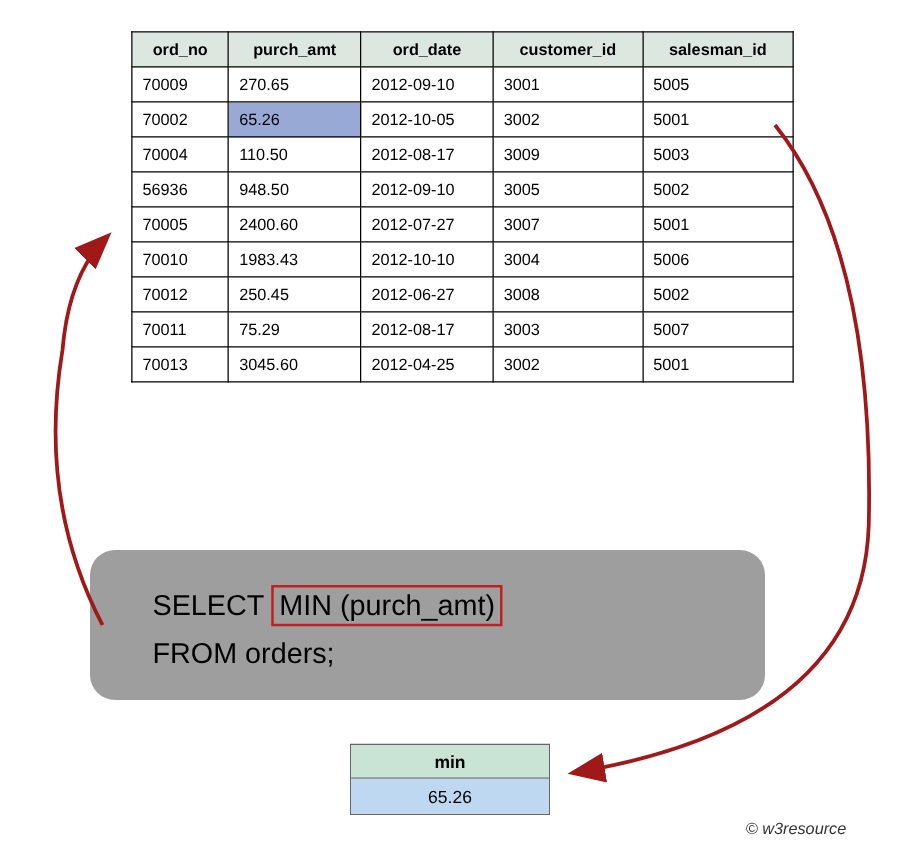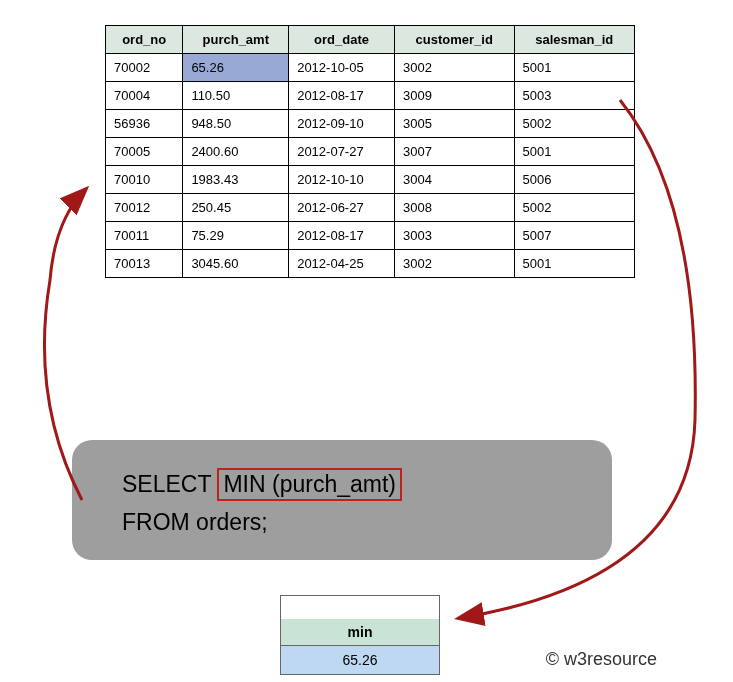--- a/index.html
+++ b/index.html
@@ -61,34 +61,34 @@
     width: 160px;
     border: 1px solid #666;
   }
   .result-header {
     background: #c9e4d4;
     text-align: center;
     font-weight: bold;
     padding: 5px;
     border-bottom: 1px solid #666;
     font-size: 14px;
-    margin-top: 23px;
   }
   .result-value {
     background: #bed8f2;
     text-align: center;
     padding: 6px;
     font-size: 14px;
   }
   .credit {
     position: absolute;
-    right: 76px;
+    right: 56px;
     bottom: 12px;
-    font-size: 18px;
+    font-size: 13px;
     color: #333;
+    font-style: italic;
   }
   svg.arrows {
     position: absolute;
     left: 0;
     top: 0;
     width: 733px;
     height: 682px;
     pointer-events: none;
   }
 </style>
@@ -101,20 +101,27 @@
       <tr id="header-row">
           <th>ord_no</th>
           <th>purch_amt</th>
           <th>ord_date</th>
           <th>customer_id</th>
           <th>salesman_id</th>
         </tr>
     </thead>
     <tbody id="table-body">
         <tr>
+          <td>70009</td>
+          <td>270.65</td>
+          <td>2012-09-10</td>
+          <td>3001</td>
+          <td>5005</td>
+        </tr>
+        <tr>
           <td>70002</td>
           <td class="highlighted">65.26</td>
           <td>2012-10-05</td>
           <td>3002</td>
           <td>5001</td>
         </tr>
         <tr>
           <td>70004</td>
           <td>110.50</td>
           <td>2012-08-17</td>

